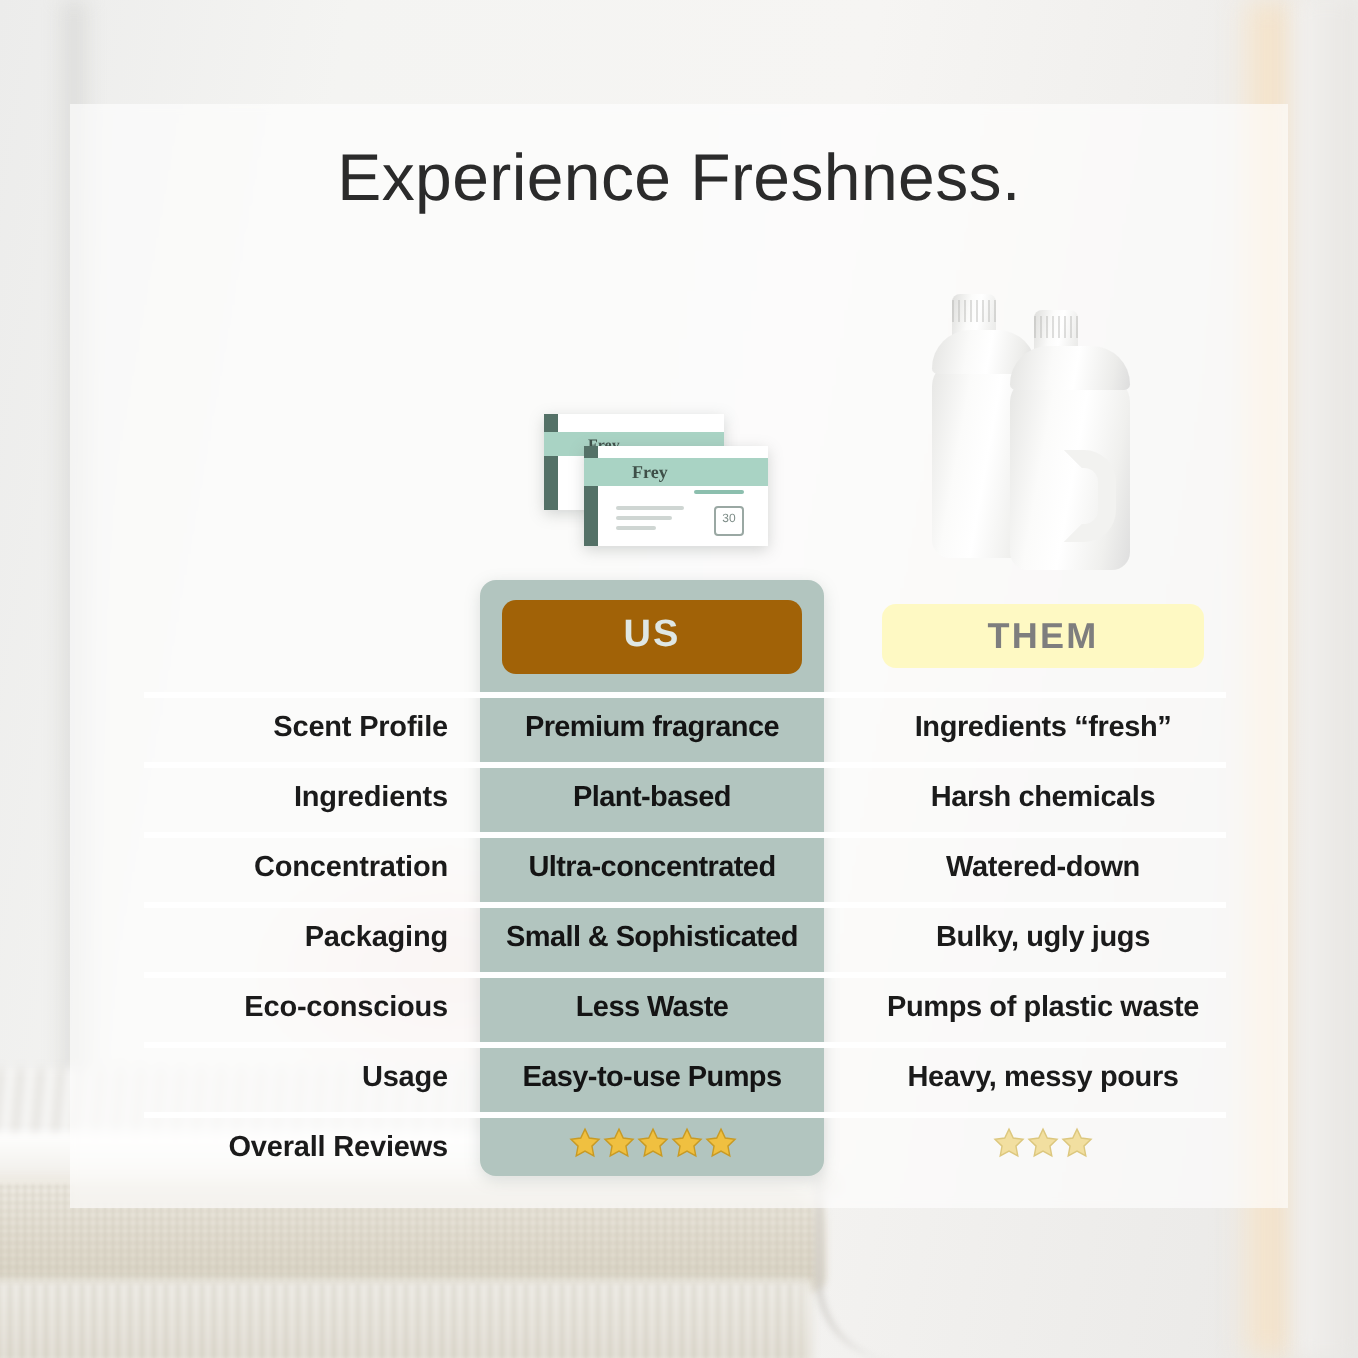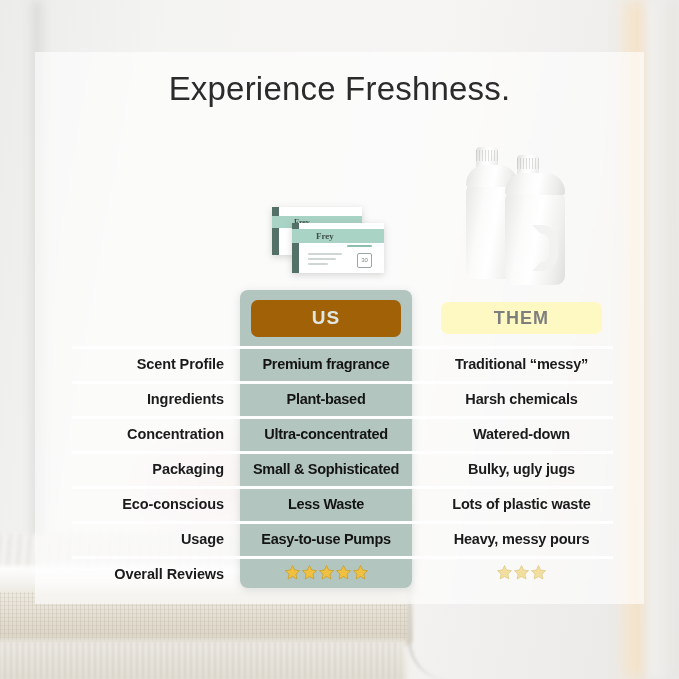--- a/index.html
+++ b/index.html
@@ -461,21 +461,21 @@
       <div class="badge-them-wrap">
         <div class="badge-them">THEM</div>
       </div>
     </div>
 
     <div id="rows">
         <div class="row">
           <div class="rule"></div>
           <div class="cell-label">Scent Profile</div>
           <div class="cell-us">Premium fragrance</div>
-          <div class="cell-them">Traditional “messy”</div>
+          <div class="cell-them">Ingredients “fresh”</div>
         </div>
         <div class="row">
           <div class="rule"></div>
           <div class="cell-label">Ingredients</div>
           <div class="cell-us">Plant-based</div>
           <div class="cell-them">Harsh chemicals</div>
         </div>
         <div class="row">
           <div class="rule"></div>
           <div class="cell-label">Concentration</div>
@@ -485,21 +485,21 @@
         <div class="row">
           <div class="rule"></div>
           <div class="cell-label">Packaging</div>
           <div class="cell-us">Small &amp; Sophisticated</div>
           <div class="cell-them">Bulky, ugly jugs</div>
         </div>
         <div class="row">
           <div class="rule"></div>
           <div class="cell-label">Eco-conscious</div>
           <div class="cell-us">Less Waste</div>
-          <div class="cell-them">Lots of plastic waste</div>
+          <div class="cell-them">Pumps of plastic waste</div>
         </div>
         <div class="row">
           <div class="rule"></div>
           <div class="cell-label">Usage</div>
           <div class="cell-us">Easy-to-use Pumps</div>
           <div class="cell-them">Heavy, messy pours</div>
         </div>
       </div>
 
     <div class="row">

